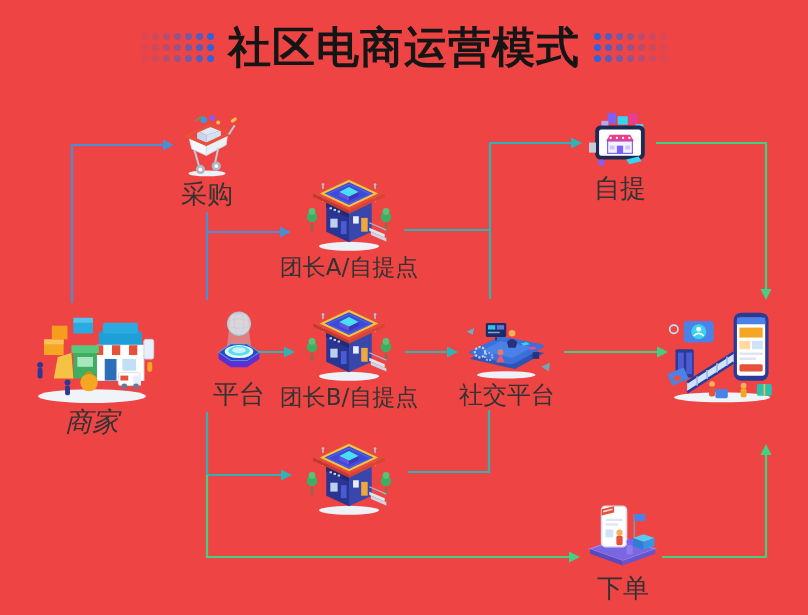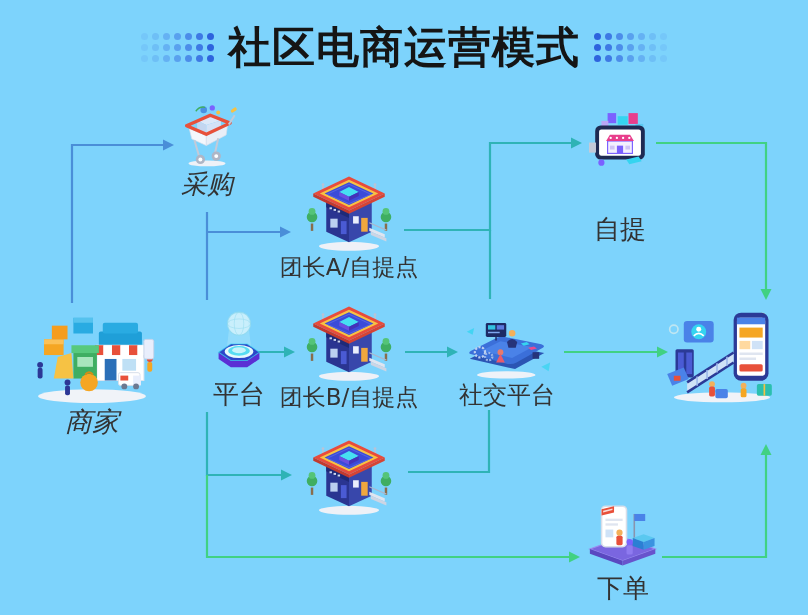--- a/index.html
+++ b/index.html
@@ -1,17 +1,17 @@
 <!DOCTYPE html>
 <html><head>
 <meta charset="utf-8">
 <style>
   html,body{margin:0;padding:0;background:#ffffff;}
   #canvas{
-    position:relative;width:808px;height:615px;background:#7dd3fc;
+    position:relative;width:808px;height:615px;background:#ef4444;
     font-family:"DejaVu Sans","Liberation Sans",sans-serif;overflow:hidden;
   }
   .title-row{
     position:absolute;top:24px;left:0;right:0;
     display:flex;justify-content:center;align-items:center;gap:14px;
   }
   .dots{display:grid;grid-template-columns:repeat(7,7px);grid-auto-rows:7px;gap:4px 4px;}
   .dot{width:7px;height:7px;border-radius:50%;}
   .title{
     margin:0;font-size:43px;font-weight:900;color:#151515;letter-spacing:1px;line-height:1.1;
@@ -147,21 +147,21 @@
             <rect x="37.5" y="77" width="5" height="10" rx="2"></rect>
         </g>
         <circle cx="124" cy="50" r="3" fill="#e8503a"></circle>
           <rect x="121.5" y="53" width="5" height="10" rx="2" fill="#f5a623"></rect>
         <rect x="118" y="30" width="10" height="20" rx="2" fill="#e9eefc" stroke="#c9d4ea"></rect>
       </svg>
     </div>
     <div class="label big">商家</div>
   </div>
 
-  <div class="node" style="left:175px;top:102px;width:64px;font-style:italic;">
+  <div class="node" style="left:175px;top:112px;width:64px;">
     <div class="icon">
       <svg viewBox="0 0 90 100" width="64" height="66">
         <ellipse cx="45" cy="93" rx="28" ry="4.5" fill="#eef1f7"></ellipse>
         <circle cx="40" cy="12" r="5" fill="#4a90e2"></circle>
         <circle cx="53" cy="9" r="4" fill="#7b61ff"></circle>
         <path d="M28 14 q6 -8 14 -6" stroke="#3fae62" fill="none" stroke-width="2"></path>
         <circle cx="62" cy="16" r="3" fill="#f6c244"></circle>
         <polygon points="30,28 52,22 66,28 44,35" fill="#dce8f8"></polygon>
         <polygon points="30,28 44,35 44,48 30,41" fill="#c3d6f0"></polygon>
         <polygon points="44,35 66,28 66,40 44,48" fill="#d4e2f6"></polygon>
@@ -343,21 +343,21 @@
         <polygon points="84,54 92,52 96,55 88,57" fill="#35d4f0"></polygon>
         <polygon points="94,60 102,58 106,61 98,63" fill="#e84b8f"></polygon>
         <circle cx="56" cy="66" r="4" fill="#e87a6c"></circle>
         <polygon points="50,80 56,68 62,80" fill="#e85a6c"></polygon>
         <rect x="100" y="66" width="9" height="9" fill="#26337a"></rect>
       </svg>
     </div>
     <div class="label mid">社交平台</div>
   </div>
 
-  <div class="node" style="left:585px;top:110px;width:70px;gap:41px;">
+  <div class="node" style="left:585px;top:110px;width:70px;">
     <div class="icon">
       <svg viewBox="0 0 88 80" width="70" height="62">
         <rect x="28" y="4" width="11" height="13" fill="#7b61ff"></rect>
         <rect x="41" y="8" width="13" height="11" fill="#35d4f0"></rect>
         <rect x="55" y="4" width="12" height="14" fill="#e83e8c"></rect>
         <rect x="20" y="14" width="9" height="9" fill="#b9a7f5"></rect>
         <rect x="64" y="18" width="10" height="10" fill="#5ac8f0"></rect>
         <rect x="12" y="20" width="64" height="44" rx="7" fill="#1e2a52"></rect>
         <rect x="17" y="25" width="54" height="34" rx="3" fill="#ffffff"></rect>
         <rect x="28" y="40" width="32" height="16" fill="#f3f0ff" stroke="#7b61ff" stroke-width="1.5"></rect>

